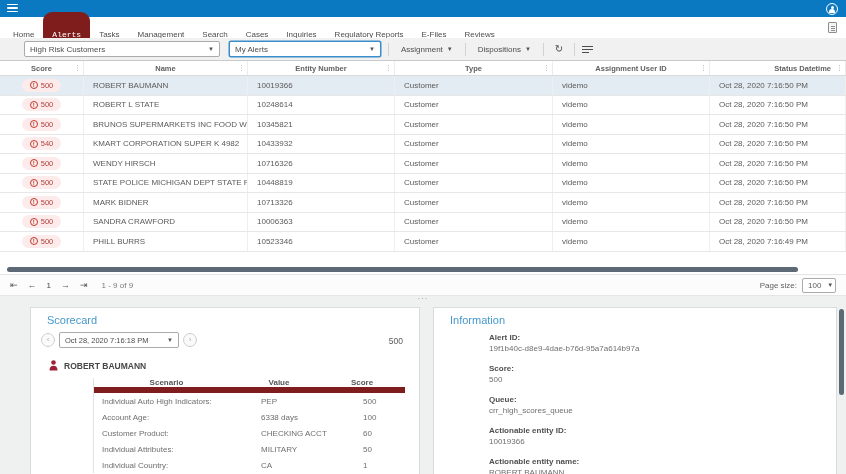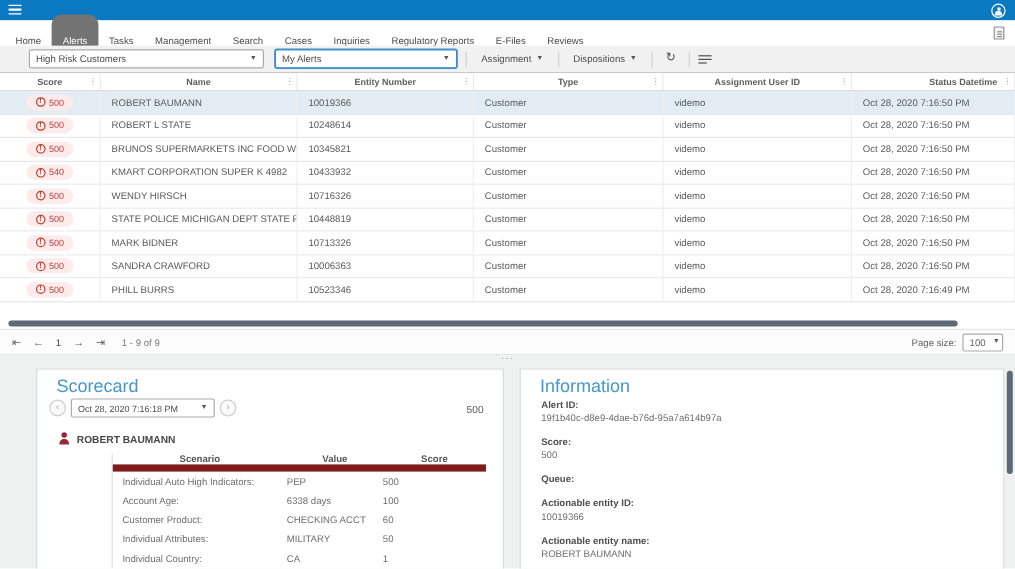--- a/index.html
+++ b/index.html
@@ -17,21 +17,21 @@
                border-radius:50%; }
   .user-icon:before { content:""; position:absolute; left:3.5px; top:2px; width:3px; height:3px;
                       border-radius:50%; background:#fff; }
   .user-icon:after { content:""; position:absolute; left:2px; top:5.8px; width:6px; height:3.4px;
                      border-radius:3px 3px 0 0; background:#fff; }
 
   
   .navbar { position:absolute; top:17px; left:0; width:846px; height:36px; background:#fff;
             border-bottom:1px solid #d8d8d8; display:flex; align-items:center; padding-left:4px; }
   .nav-item { font-size:8px; color:#4c4c4c; padding:2px 9px; cursor:pointer; white-space:nowrap; }
-  .nav-item.active { background:#737373; color:#fff; border-radius:9px; padding:18px 9px; }
+  .nav-item.active { background:#7f1d1d; color:#fff; border-radius:9px; padding:18px 9px;font-family:Liberation Mono, monospace; }
   .doc-icon { position:absolute; right:9px; top:5px; width:9px; height:11px; border:1px solid #8e8e8e;
               border-radius:1px; background:#f4f4f4; }
   .doc-icon:before { content:""; position:absolute; left:1.5px; top:2.5px; width:4.5px; height:1px; background:#8e8e8e;
                      box-shadow:0 2px 0 #8e8e8e, 0 4px 0 #8e8e8e; }
 
   
   .toolbar { position:absolute; top:38px; left:0; width:846px; height:23px; background:#f1f1f1;
              border-bottom:1px solid #c9c9c9; display:flex; align-items:center; padding-left:24px;
              font-size:8px; color:#4c4c4c; }
   .select { background:#fff; border:1px solid #ababab; border-radius:2px; height:16px;
@@ -82,42 +82,42 @@
   .pg-right { margin-left:auto; display:flex; align-items:center; gap:5px; color:#5f5f5f; }
   .pg-size { width:34px; height:15px; }
 
   
   .bottom { position:absolute; top:296px; left:0; width:846px; height:178px; background:#eff1f1; }
   .split-handle { position:absolute; top:-2px; left:50%; transform:translateX(-50%); color:#9a9a9a;
                   font-size:8px; letter-spacing:1px; cursor:row-resize; }
   .panel { position:absolute; top:11px; background:#fff; border:1px solid #d9dbdd; }
   .panel-sc { left:30px; width:390px; height:172px; }
   .panel-info { left:433px; width:404px; height:172px; }
-  .panel-title { position:absolute; top:6px; left:16px; font-size:15px; color:#4598cc; }
+  .panel-title { position:absolute; top:6px; left:16px; font-size:11px; color:#4598cc; }
 
   
   .daterow { position:absolute; top:24px; left:10px; display:flex; align-items:center; gap:4px; }
   .circ-btn { width:14px; height:14px; border:1px solid #cfcfcf; border-radius:50%; background:#fafafa;
               color:#adadad; font-size:8px; display:flex; align-items:center; justify-content:center;
               cursor:pointer; line-height:1; }
   .date-select { width:120px; height:16px; font-size:7.5px; color:#4c4c4c; }
   .sc-total { position:absolute; top:28px; right:16px; font-size:8.5px; color:#5a5a5a; }
   .entity-row { position:absolute; top:52px; left:18px; display:flex; align-items:center; gap:6px; }
   .entity-name { font-size:8.5px; font-weight:bold; color:#474747; }
   .sc-table { position:absolute; top:70px; left:62px; right:14px; border-left:1px solid #e2e2e2; }
   .sc-hrow { display:grid; grid-template-columns:145px 80px 1fr; height:15px; align-items:center;
              border-bottom:6px solid #7f1d1d; }
   .sc-h { font-size:8px; color:#555; font-weight:bold; text-align:center; }
-  .sc-row { display:grid; grid-template-columns:145px 80px 1fr; height:16px; align-items:center; }
+  .sc-row { display:grid; grid-template-columns:145px 80px 1fr; height:16px; align-items:center;gap:22px; }
   .sc-c { font-size:8px; color:#6e6e6e; overflow:hidden; white-space:nowrap; }
   .sc-c.label { padding-left:8px; }
 
   
   .info-fields { position:absolute; top:24px; left:17px; right:10px; }
-  .ifield { margin-bottom:9px; line-height:11px; }
+  .ifield { margin-bottom:9px; line-height:11px;margin-left:38px; }
   .ifield .lbl { font-size:8px; font-weight:bold; color:#4f4f4f; }
   .ifield .val { font-size:8px; color:#6f6f6f; overflow:hidden; white-space:nowrap; }
 
   .vscroll { position:absolute; right:2px; top:13px; width:5px; height:86px; background:#5d6974;
              border-radius:2.5px; cursor:pointer; }
 </style>
 </head>
 <body>
 
 <div class="app">
@@ -429,20 +429,21 @@
             <div class="val">19f1b40c-d8e9-4dae-b76d-95a7a614b97a</div>
           </div>
 
           <div class="ifield">
             <div class="lbl">Score:</div>
             <div class="val">500</div>
           </div>
 
           <div class="ifield">
             <div class="lbl">Queue:</div>
+            <div class="val">crr_high_scores_queue</div>
           </div>
 
           <div class="ifield">
             <div class="lbl">Actionable entity ID:</div>
             <div class="val">10019366</div>
           </div>
 
           <div class="ifield">
             <div class="lbl">Actionable entity name:</div>
             <div class="val">ROBERT BAUMANN</div>

